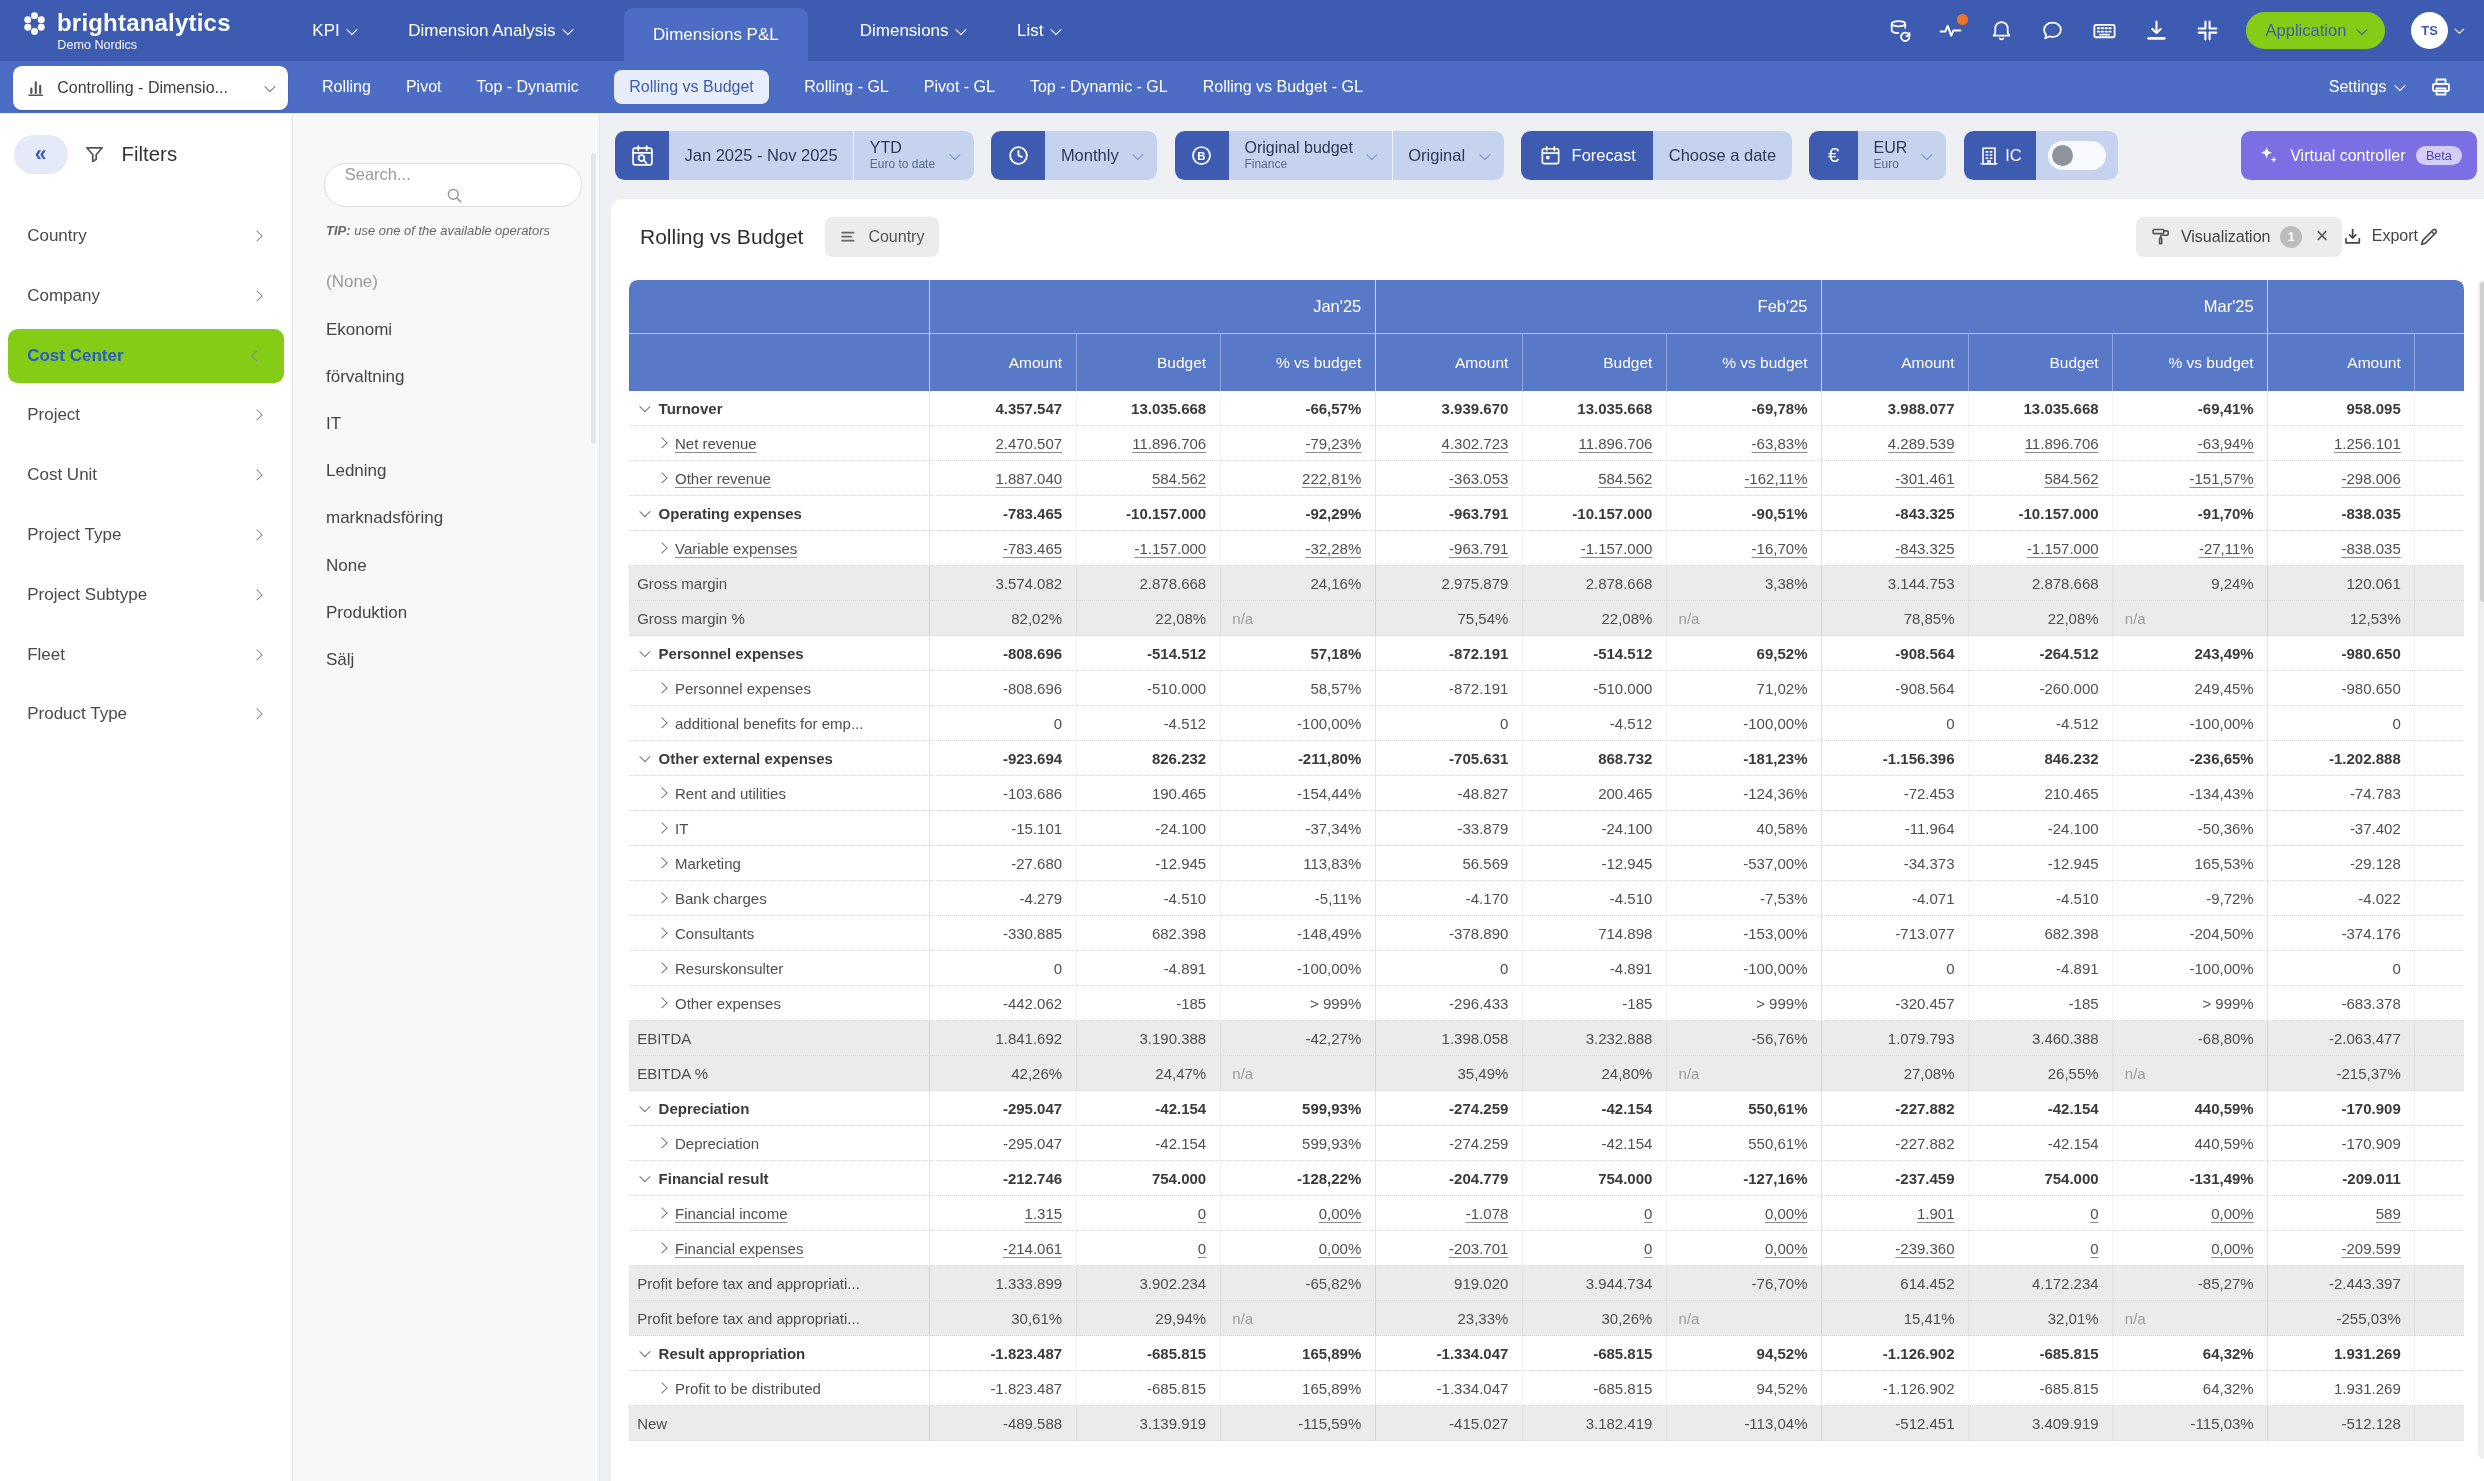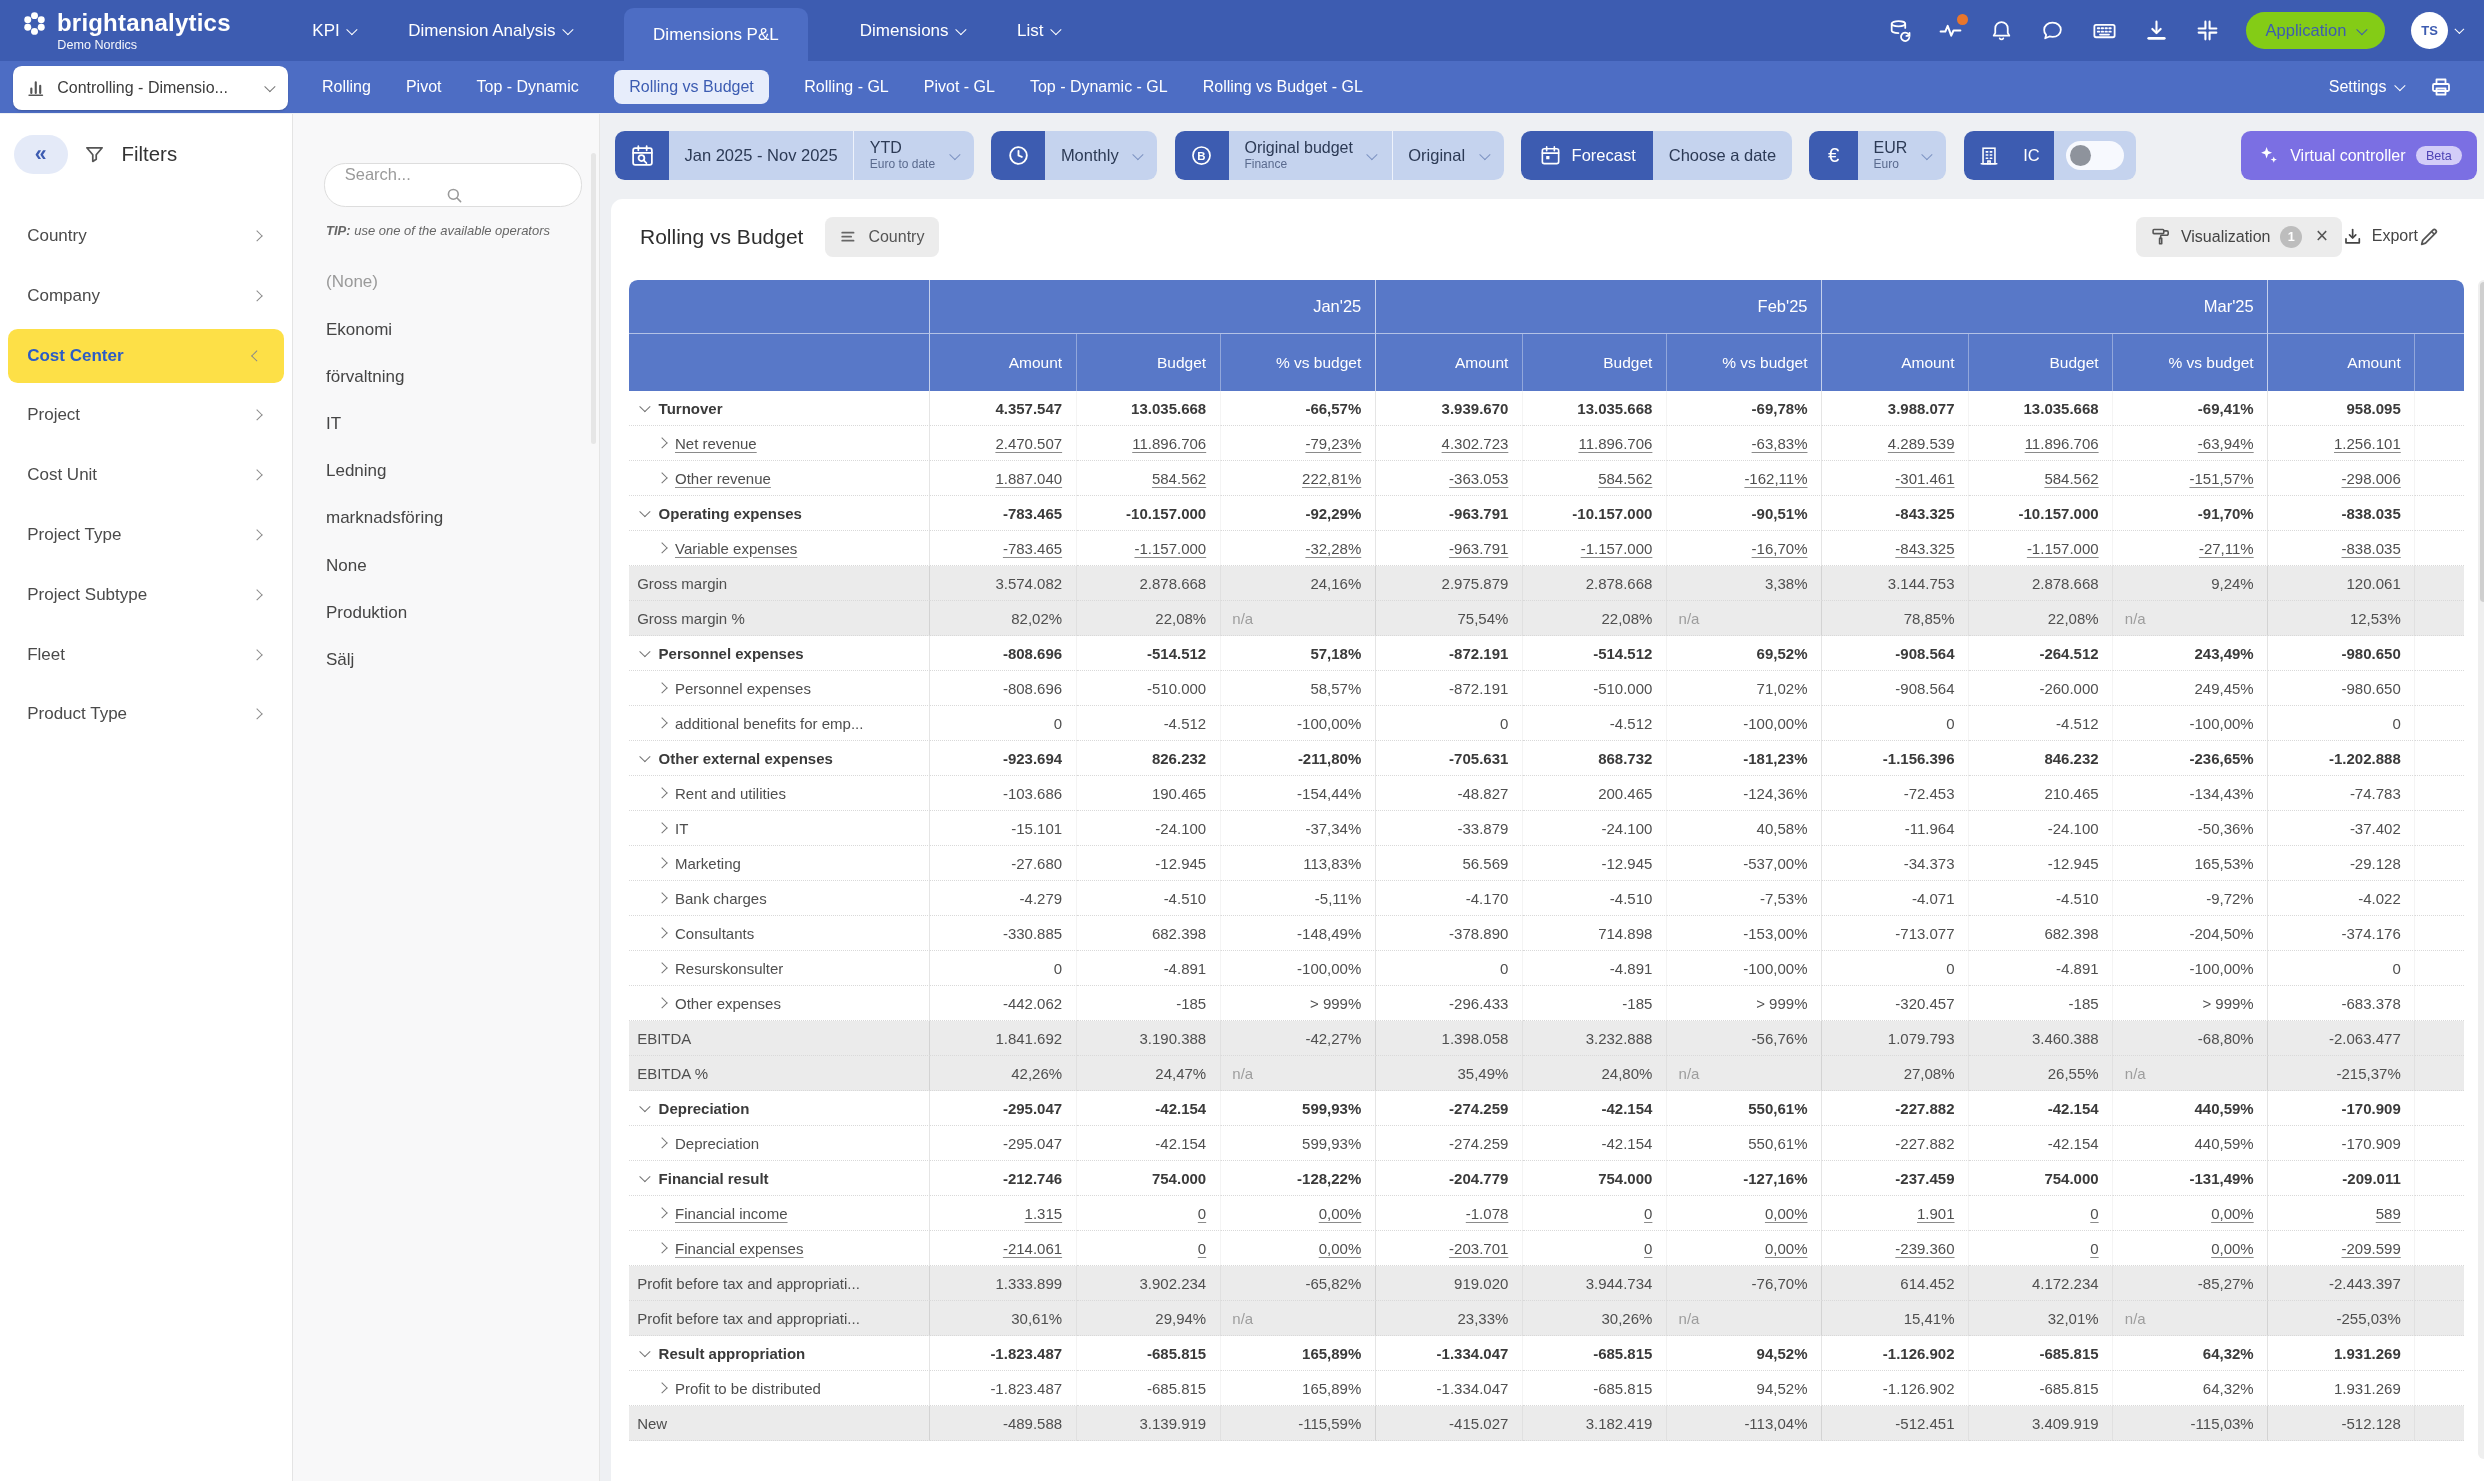--- a/index.html
+++ b/index.html
@@ -71,21 +71,21 @@
   
   .sidebar{position:absolute;left:0;top:114px;width:293px;height:1368px;background:#fff;border-right:1px solid #e4e4e4;}
   .sidebar-head{display:flex;align-items:center;gap:15.5px;padding:21.3px 15.5px 9.7px 13.6px;}
   .collapse-btn{width:54px;height:39px;border-radius:19.4px;background:#e4eaf8;color:#3d5cb1;display:flex;
                 align-items:center;justify-content:center;font-size:21.3px;font-weight:bold;cursor:pointer;}
   .filters-title{font-size:20.4px;color:#333;}
   .filter-list{margin-top:25px;}
   .filter-item{height:54px;display:flex;align-items:center;justify-content:space-between;padding:0 23px 0 19.4px;
                font-size:17px;color:#4a4a4a;cursor:pointer;margin:5.8px 7.8px;}
   .filter-item .cv{color:#8a8a8a;}
-  .filter-item.active{background:#fde047;border-radius:9.7px;color:#2b5cc7;font-weight:bold;}
+  .filter-item.active{background:#84cc16;border-radius:9.7px;color:#2b5cc7;font-weight:bold;}
 
   
   .valpanel{position:absolute;left:293px;top:114px;width:307px;height:1368px;background:#f8f8f9;border-right:1px solid #e5e5e5;}
   .search-box{margin:49px 17.5px 0 31px;height:44px;background:#fff;border:1px solid #ddd;border-radius:21.3px;
               display:flex;align-items:center;padding:0 15.5px 0 19.4px;flex-direction:column;}
   .search-box input{border:none;outline:none;flex:1;font-size:16.5px;color:#444;background:transparent;
                     font-family:"Liberation Sans","DejaVu Sans",sans-serif;}
   .search-box input::placeholder{color:#9a9a9a;}
   .tip-line{margin:15.5px 17.5px 0 33px;font-size:13px;font-style:italic;color:#666;}
   .tip-line b{}
@@ -352,21 +352,21 @@
       <div class="seg light">
         <span class="stack">
           <span class="l1">EUR</span>
           <span class="l2">Euro</span>
         </span>
         <span class="cv"></span>
       </div>
     </div>
 
     <div class="tgroup">
-      <div class="seg dark" style="padding:0 14.6px;gap:23px;text-align:center;">
+      <div class="seg dark" style="padding:0 14.6px;gap:5px;text-align:center;">
         <span>
           <svg width="22" height="22" viewBox="0 0 24 24" fill="none" stroke="#fff" stroke-width="1.7" stroke-linecap="round">
               <rect x="5.5" y="3.5" width="13" height="17"></rect>
               <path d="M9 7.5h1.6M13.4 7.5H15M9 11h1.6M13.4 11H15M9 14.5h1.6M13.4 14.5H15M10.8 20.5v-3h2.4v3"></path>
               <path d="M3.5 20.5h17"></path>
             </svg>
         </span>
         <span style="font-size:16.5px;">IC</span>
       </div>
       <div class="seg light" style="padding:0 11.6px;">

